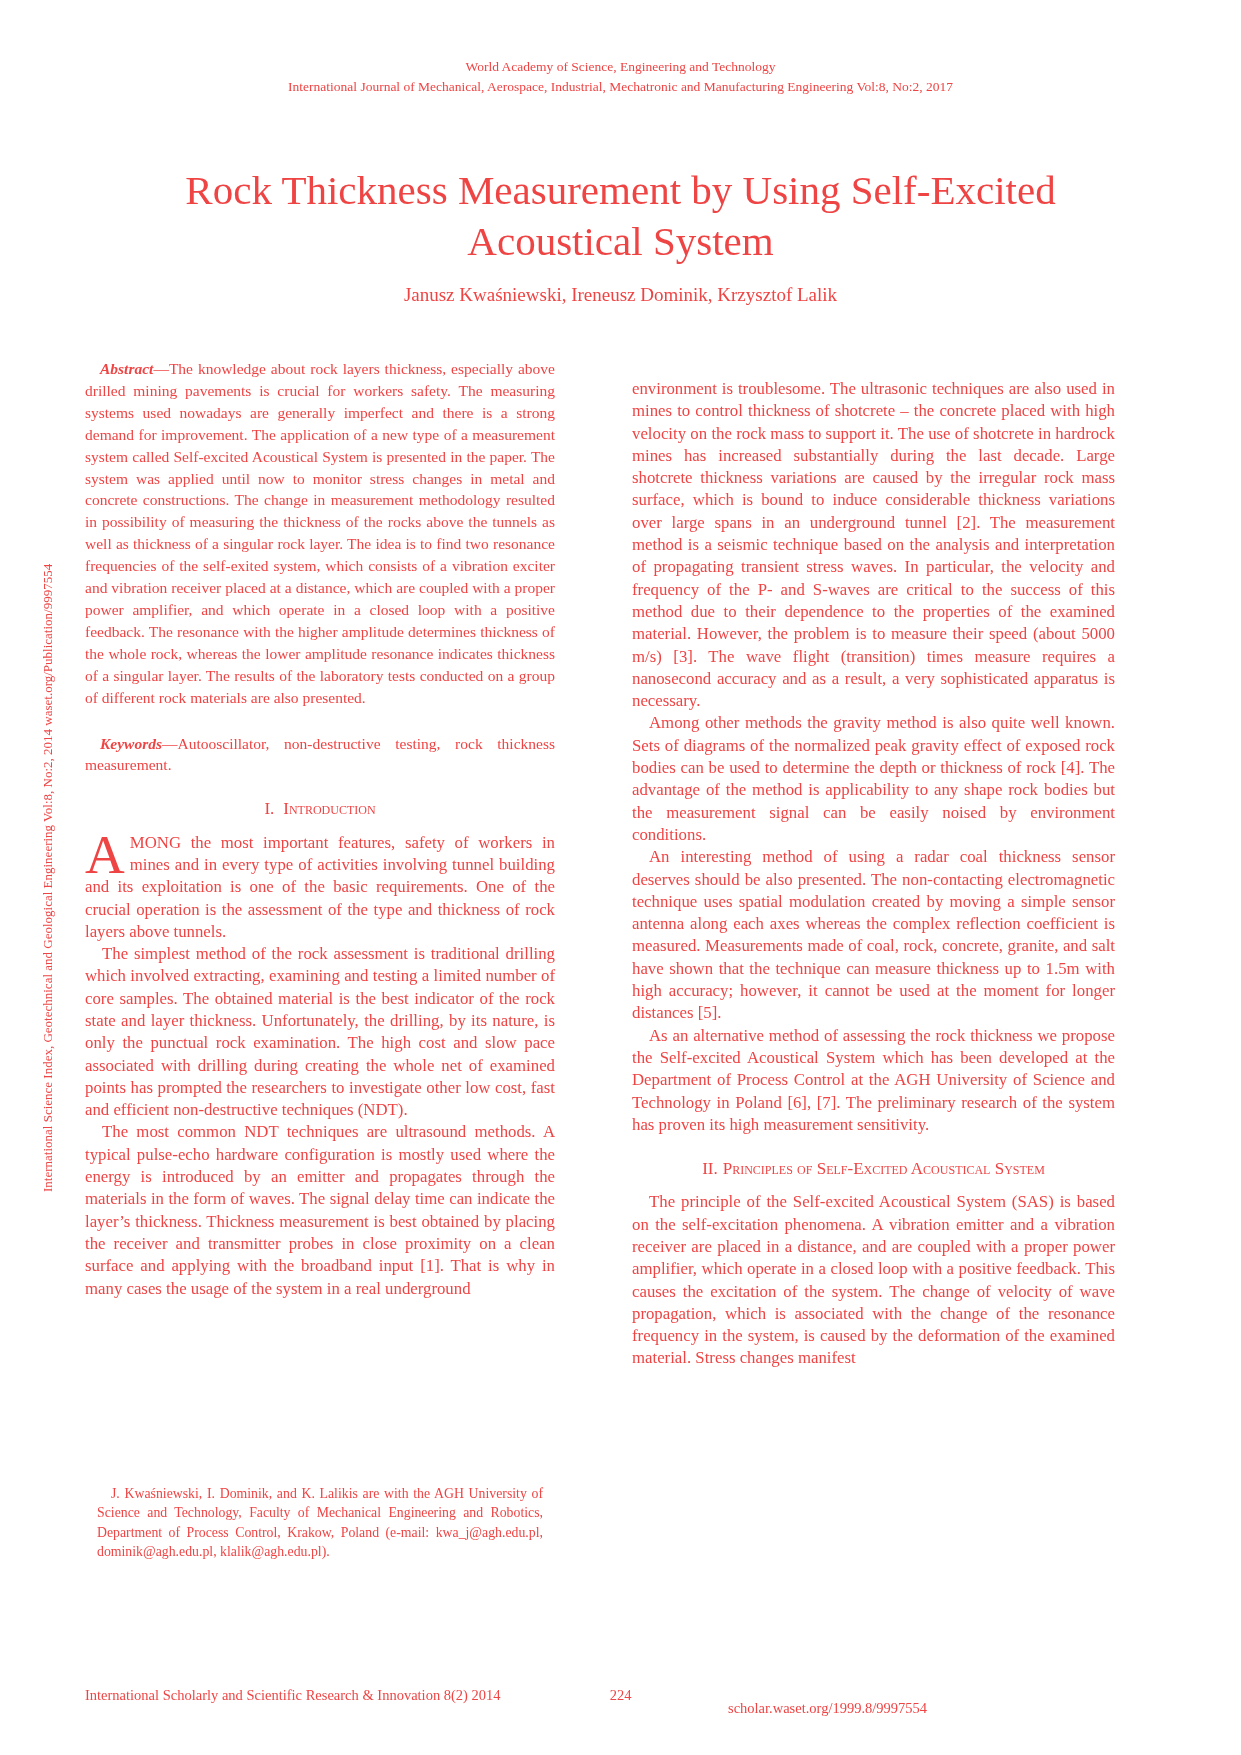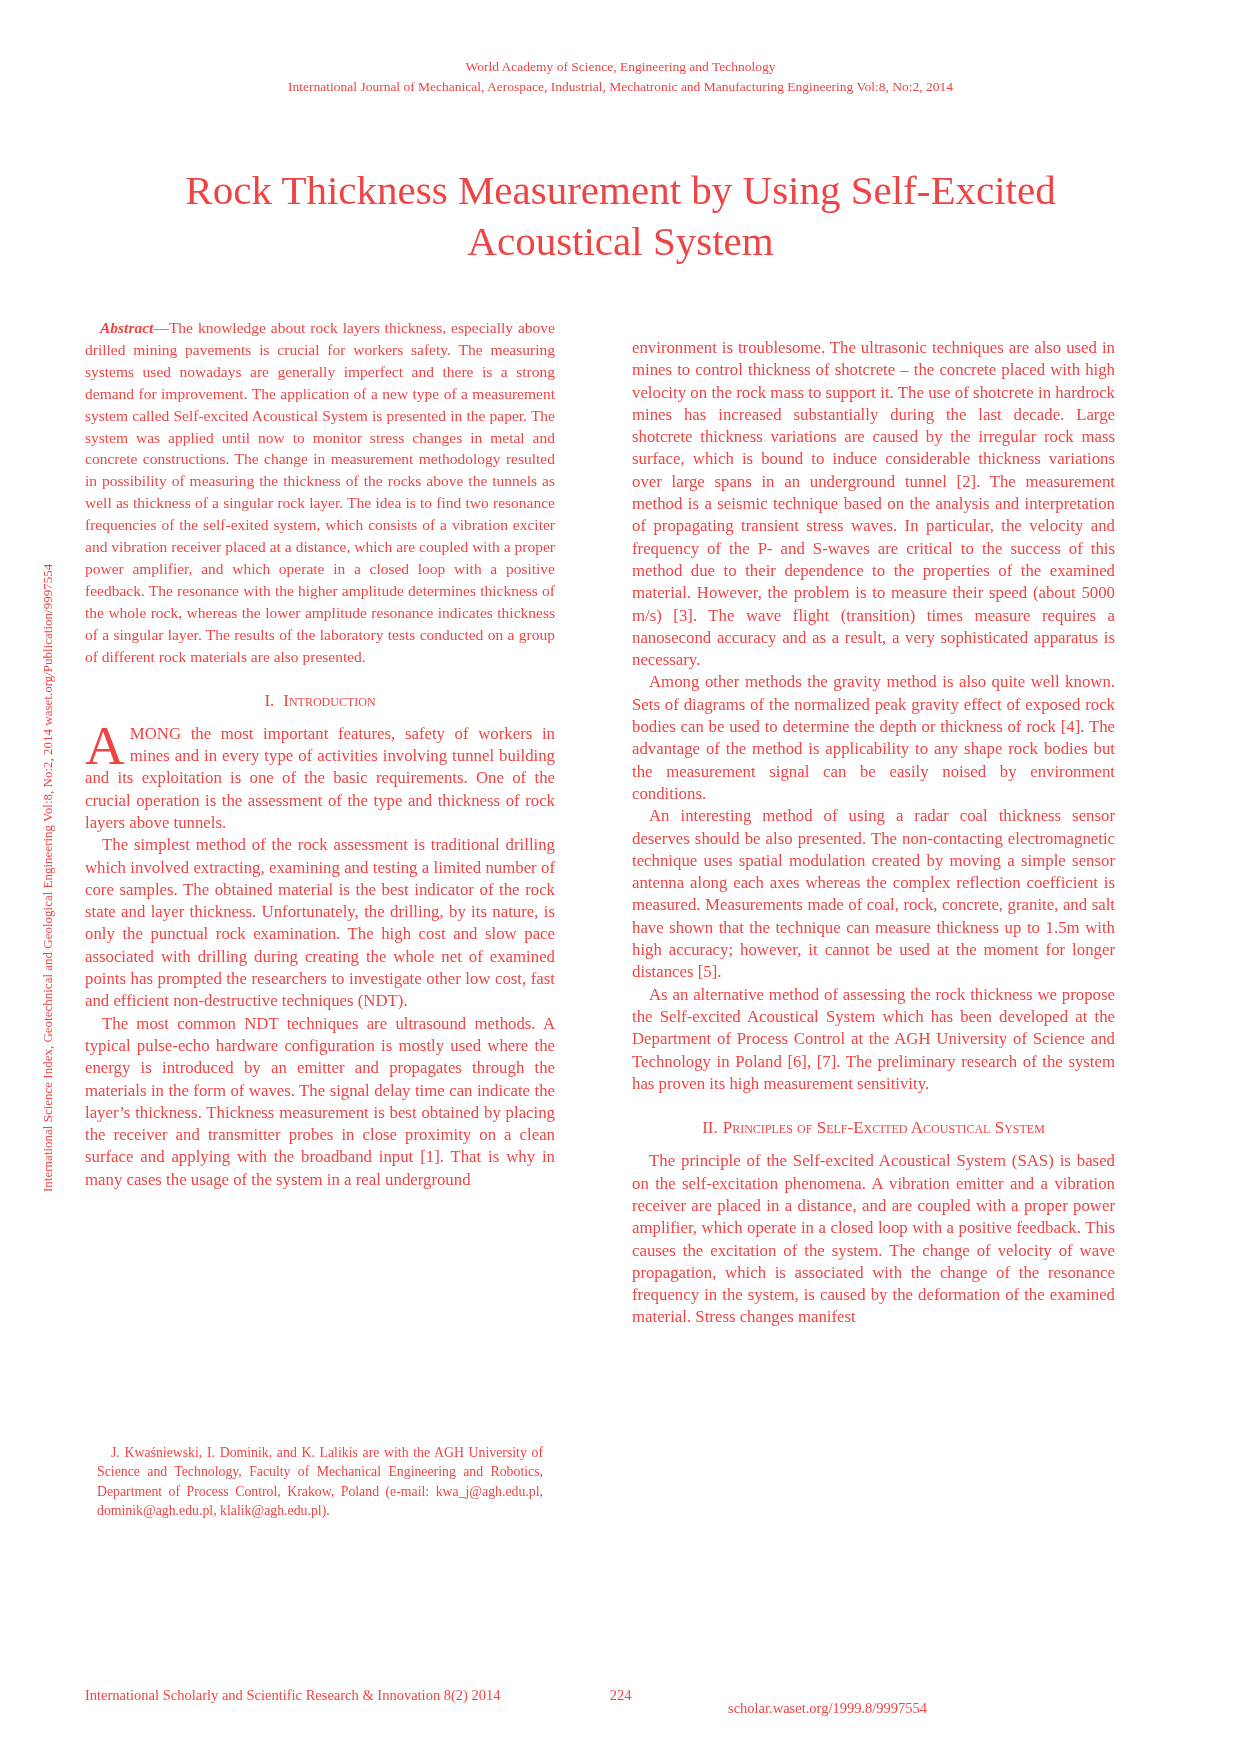--- a/index.html
+++ b/index.html
@@ -118,33 +118,37 @@
   .footer-page { position: absolute; left: 0; width: 100%; text-align: center; top: 0; }
   .footer-right { position: absolute; left: 728px; top: 13px; }
 </style>
 </head>
 <body>
 
 <div class="page">
 
   <div class="running-header">
     <div>World Academy of Science, Engineering and Technology</div>
-    <div>International Journal of Mechanical, Aerospace, Industrial, Mechatronic and Manufacturing Engineering Vol:8, No:2, 2014</div>
+    <div>International Journal of Mechanical, Aerospace, Industrial, Mechatronic and Manufacturing Engineering Vol:8, No:2, 2017</div>
   </div>
 
   <h1 class="paper-title">Rock Thickness Measurement by Using Self-Excited Acoustical System</h1>
 
+  <div class="authors">Janusz Kwaśniewski, Ireneusz Dominik, Krzysztof Lalik</div>
 
   <div class="columns">
 
     <div class="col-left">
       <div class="abstract-block">
         <p><span class="lead-label">Abstract</span><span>—The knowledge about rock layers thickness, especially above drilled mining pavements is crucial for workers safety. The measuring systems used nowadays are generally imperfect and there is a strong demand for improvement. The application of a new type of a measurement system called Self-excited Acoustical System is presented in the paper. The system was applied until now to monitor stress changes in metal and concrete constructions. The change in measurement methodology resulted in possibility of measuring the thickness of the rocks above the tunnels as well as thickness of a singular rock layer. The idea is to find two resonance frequencies of the self-exited system, which consists of a vibration exciter and vibration receiver placed at a distance, which are coupled with a proper power amplifier, and which operate in a closed loop with a positive feedback. The resonance with the higher amplitude determines thickness of the whole rock, whereas the lower amplitude resonance indicates thickness of a singular layer. The results of the laboratory tests conducted on a group of different rock materials are also presented.</span></p>
       </div>
 
+      <div class="keywords-block">
+        <p><span class="lead-label">Keywords</span><span>—Autooscillator, non-destructive testing, rock thickness measurement.</span></p>
+      </div>
 
       <div class="body-text">
         <div class="section-heading"><span class="sec-num">I.</span><span>Introduction</span></div>
 
         <p class="dropcap-para"><span class="dropcap">A</span><span>MONG the most important features, safety of workers in mines and in every type of activities involving tunnel building and its exploitation is one of the basic requirements. One of the crucial operation is the assessment of the type and thickness of rock layers above tunnels.</span></p>
         <p>The simplest method of the rock assessment is traditional drilling which involved extracting, examining and testing a limited number of core samples. The obtained material is the best indicator of the rock state and layer thickness. Unfortunately, the drilling, by its nature, is only the punctual rock examination. The high cost and slow pace associated with drilling during creating the whole net of examined points has prompted the researchers to investigate other low cost, fast and efficient non-destructive techniques (NDT).</p>
         <p>The most common NDT techniques are ultrasound methods. A typical pulse-echo hardware configuration is mostly used where the energy is introduced by an emitter and propagates through the materials in the form of waves. The signal delay time can indicate the layer’s thickness. Thickness measurement is best obtained by placing the receiver and transmitter probes in close proximity on a clean surface and applying with the broadband input [1]. That is why in many cases the usage of the system in a real underground</p>
       </div>
 
       <div class="footnote">

